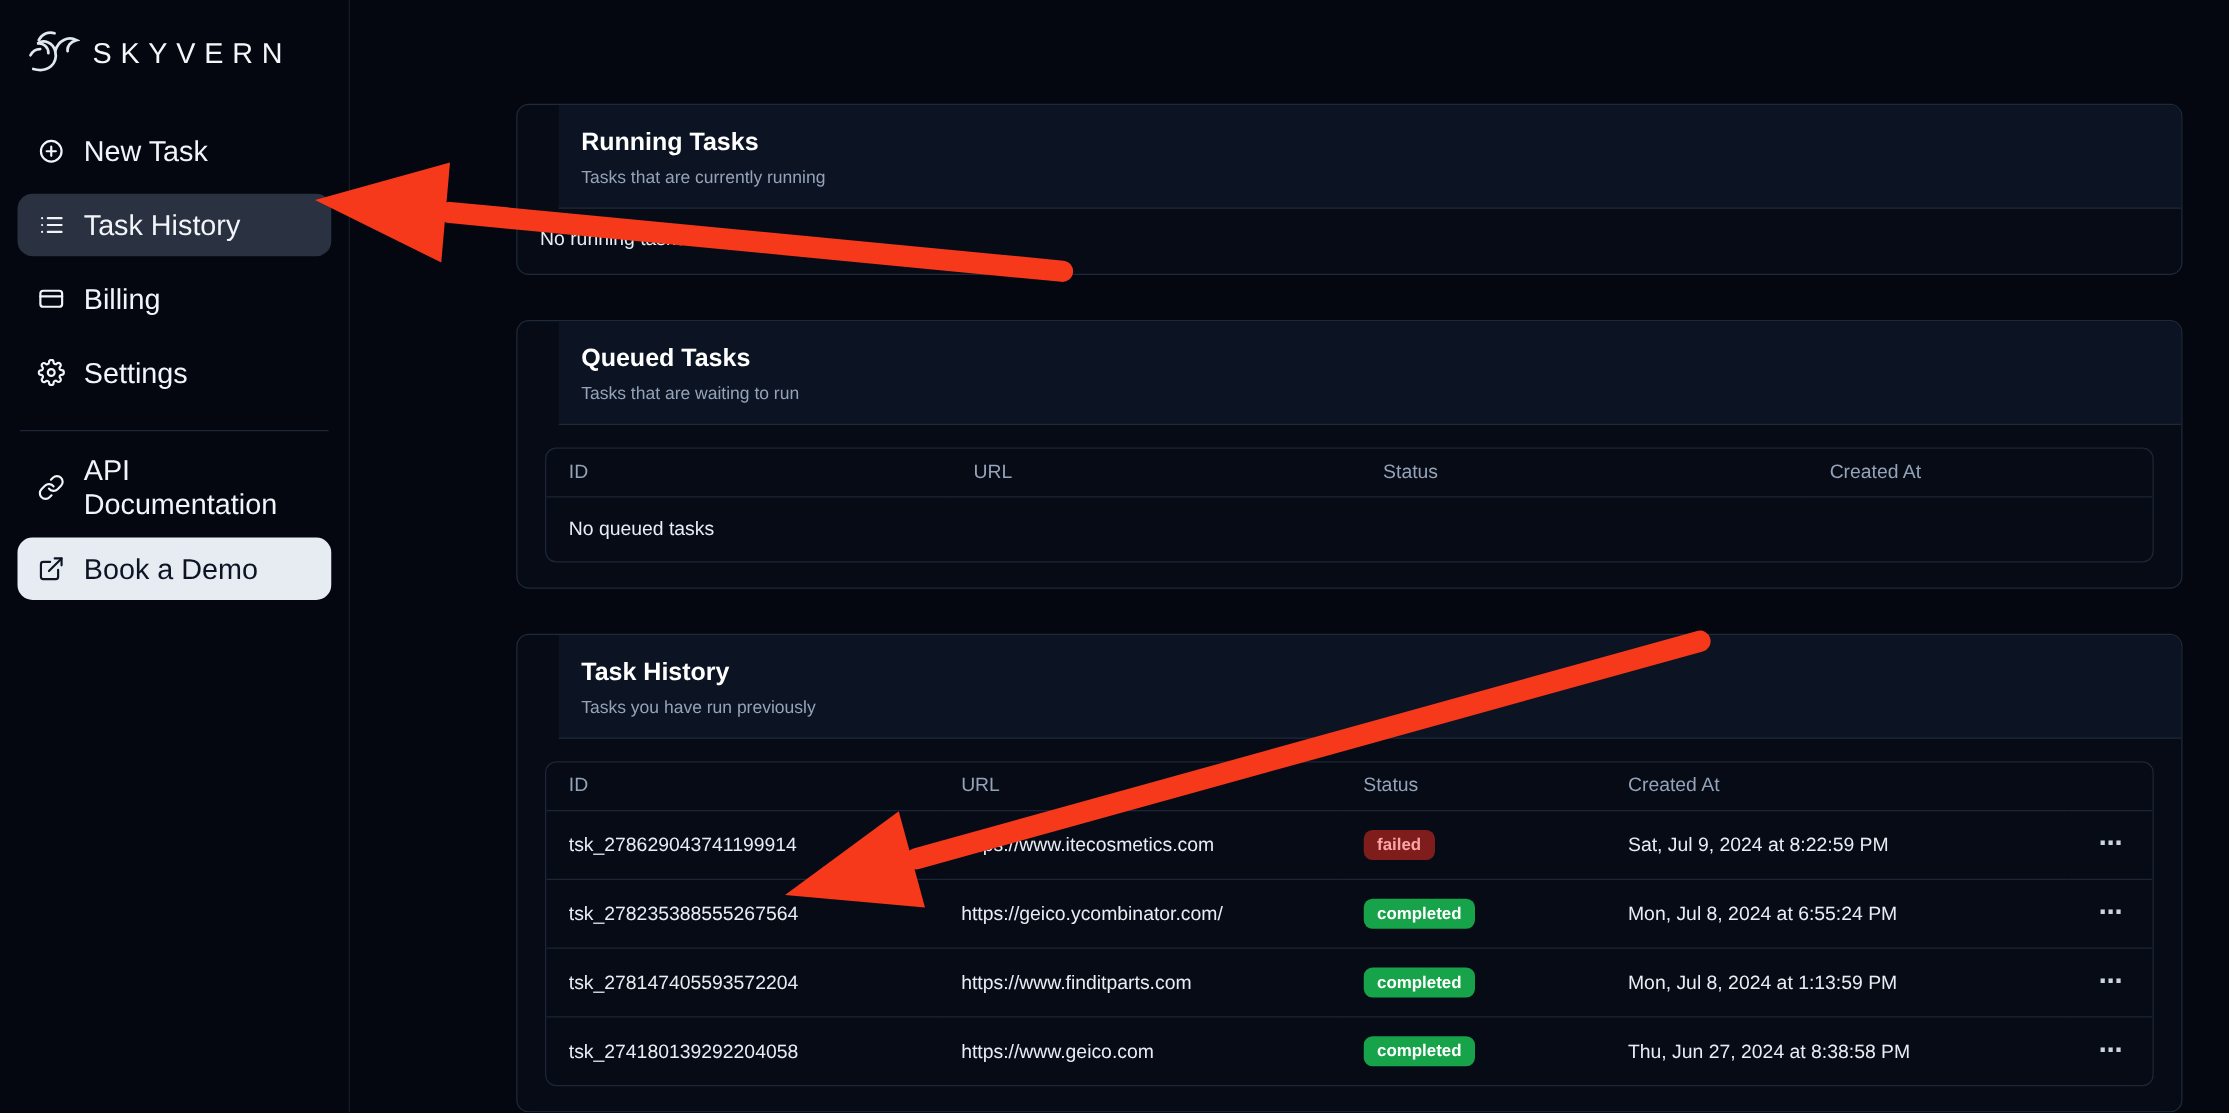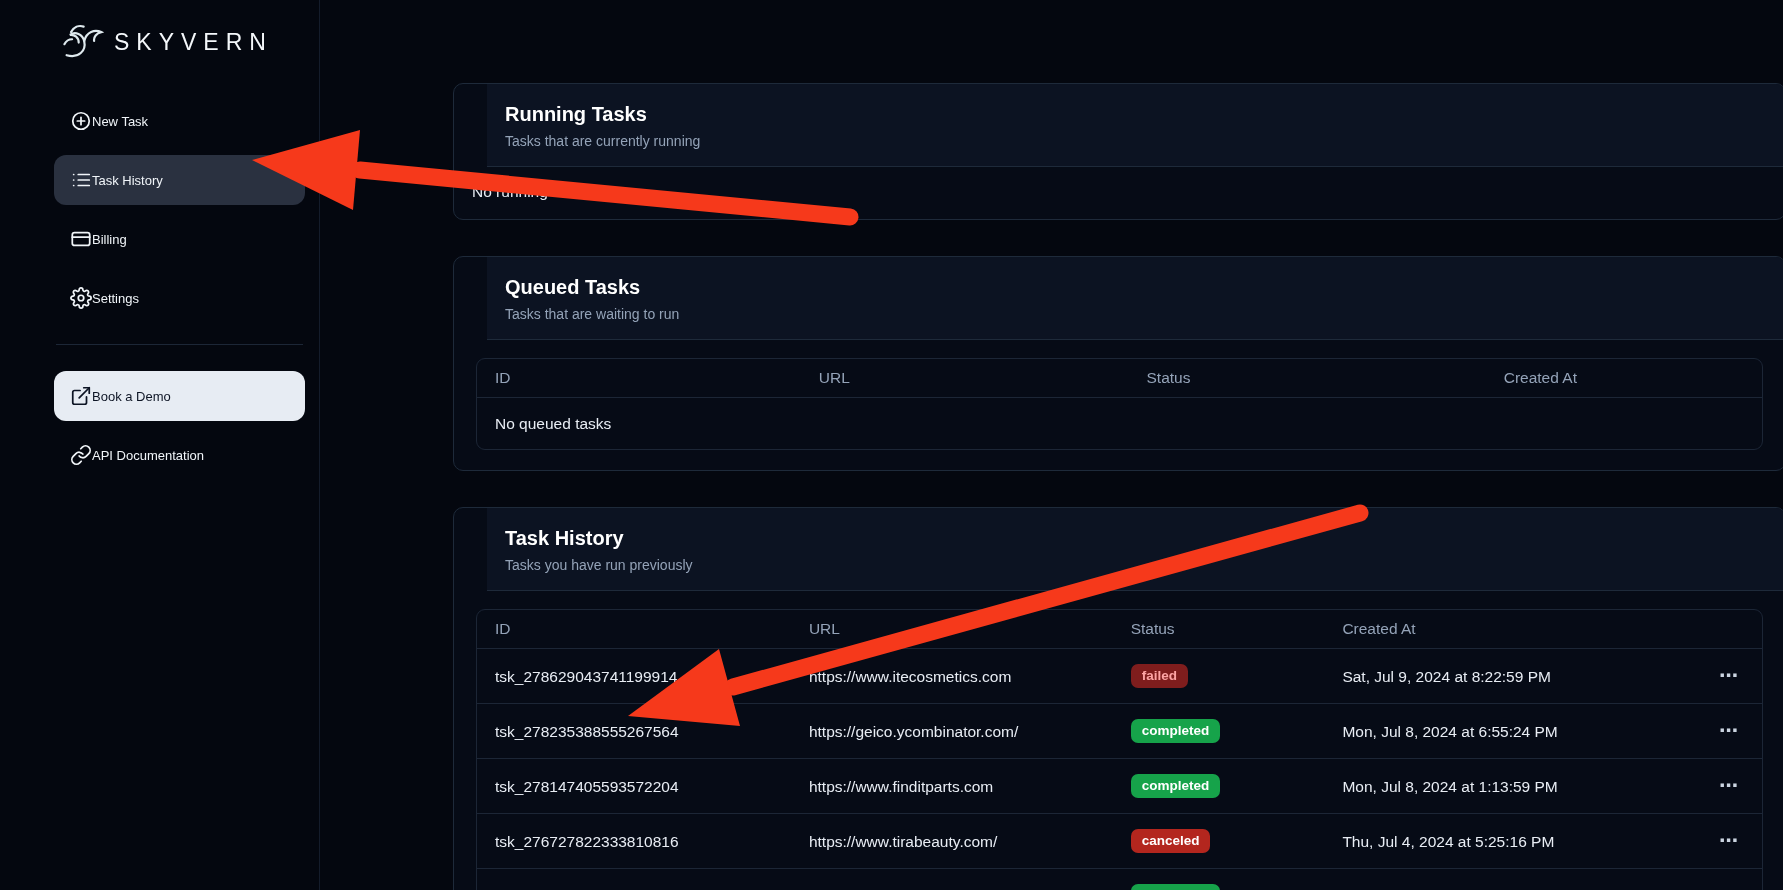--- a/index.html
+++ b/index.html
@@ -21,38 +21,38 @@
     --badge-canceled-text:#ffffff;
     --avatar-bg:#7c3aed;
   }
   *{margin:0;padding:0;box-sizing:border-box;}
   html,body{background:var(--bg);}
   body{
     width:1783px;height:890px;overflow:hidden;
     font-family:"Liberation Sans","DejaVu Sans",sans-serif;
     color:var(--text);
   }
-  .page{position:relative;width:1783px;height:890px;display:flex;padding-left:40px;}
+  .page{position:relative;width:1783px;height:890px;display:flex;}
 
   
   .sidebar{
     width:280px;min-width:280px;height:100%;
     background:var(--sidebar-bg);
     border-right:1px solid #141c2b;
     padding:12px 14px;
     display:flex;flex-direction:column;
   }
   .logo{display:flex;align-items:center;gap:10px;padding:8px 6px 10px;cursor:pointer;}
   .logo svg{width:44px;height:44px;}
   .logo-text{font-size:23px;letter-spacing:7px;font-weight:400;color:#f4f7fa;}
   .nav{margin-top:22px;display:flex;flex-direction:column;}
   .nav-item{
-    display:flex;align-items:center;
+    display:flex;align-items:center;gap:15px;
     height:50px;padding:0 16px;margin-bottom:9px;
-    border-radius:12px;font-size:13px;color:var(--text);
+    border-radius:12px;font-size:23px;color:var(--text);
     cursor:pointer;
   }
   .nav-item svg{width:22px;height:22px;flex:none;}
   .nav-item.active{background:var(--active-item);}
   .nav-divider{border:none;border-top:1px solid var(--border-inner);margin:12px 2px 20px;}
   .nav-item.demo{background:#e7ecf3;color:#0d1424;font-weight:500;margin-top:6px;}
   .icon-stroke{fill:none;stroke:currentColor;stroke-width:1.9;stroke-linecap:round;stroke-linejoin:round;}
 
   
   .main{position:relative;flex:1;height:100%;overflow:hidden;}
@@ -146,35 +146,35 @@
       <div class="nav-item">
         <svg viewBox="0 0 24 24" class="icon-stroke">
           <circle cx="12" cy="12" r="3"></circle>
           <path d="M19.4 15a1.65 1.65 0 0 0 .33 1.82l.06.06a2 2 0 0 1 0 2.83 2 2 0 0 1-2.83 0l-.06-.06a1.65 1.65 0 0 0-1.82-.33 1.65 1.65 0 0 0-1 1.51V21a2 2 0 0 1-2 2 2 2 0 0 1-2-2v-.09A1.65 1.65 0 0 0 9 19.4a1.65 1.65 0 0 0-1.82.33l-.06.06a2 2 0 0 1-2.83 0 2 2 0 0 1 0-2.83l.06-.06a1.65 1.65 0 0 0 .33-1.82 1.65 1.65 0 0 0-1.51-1H3a2 2 0 0 1-2-2 2 2 0 0 1 2-2h.09A1.65 1.65 0 0 0 4.6 9a1.65 1.65 0 0 0-.33-1.82l-.06-.06a2 2 0 0 1 0-2.83 2 2 0 0 1 2.83 0l.06.06a1.65 1.65 0 0 0 1.82.33H9a1.65 1.65 0 0 0 1-1.51V3a2 2 0 0 1 2-2 2 2 0 0 1 2 2v.09a1.65 1.65 0 0 0 1 1.51 1.65 1.65 0 0 0 1.82-.33l.06-.06a2 2 0 0 1 2.83 0 2 2 0 0 1 0 2.83l-.06.06a1.65 1.65 0 0 0-.33 1.82V9a1.65 1.65 0 0 0 1.51 1H21a2 2 0 0 1 2 2 2 2 0 0 1-2 2h-.09a1.65 1.65 0 0 0-1.51 1z"></path>
         </svg>
         <span>Settings</span>
       </div>
 
       <hr class="nav-divider">
 
+      <div class="nav-item">
+        <svg viewBox="0 0 24 24" class="icon-stroke">
+          <path d="M10 13a5 5 0 0 0 7.54.54l3-3a5 5 0 0 0-7.07-7.07l-1.72 1.71"></path>
+          <path d="M14 11a5 5 0 0 0-7.54-.54l-3 3a5 5 0 0 0 7.07 7.07l1.71-1.71"></path>
+        </svg>
+        <span>API Documentation</span>
+      </div>
+
       <div class="nav-item demo">
         <svg viewBox="0 0 24 24" class="icon-stroke">
           <path d="M18 13v6a2 2 0 0 1-2 2H5a2 2 0 0 1-2-2V8a2 2 0 0 1 2-2h6"></path>
           <path d="M15 3h6v6"></path>
             <path d="M10 14 21 3"></path>
         </svg>
         <span>Book a Demo</span>
-      </div>
-
-      <div class="nav-item">
-        <svg viewBox="0 0 24 24" class="icon-stroke">
-          <path d="M10 13a5 5 0 0 0 7.54.54l3-3a5 5 0 0 0-7.07-7.07l-1.72 1.71"></path>
-          <path d="M14 11a5 5 0 0 0-7.54-.54l-3 3a5 5 0 0 0 7.07 7.07l1.71-1.71"></path>
-        </svg>
-        <span>API Documentation</span>
       </div>
     </nav>
   </aside>
 
   <main class="main">
 
     <div class="content">
 
       <section class="card">
         <div class="card-header">
@@ -265,31 +265,20 @@
     <td class="cell-url">https://www.finditparts.com</td>
     <td>
       <span class="badge badge-completed">completed</span>
     </td>
     <td class="cell-created">Mon, Jul 8, 2024 at 1:13:59 PM</td>
     <td class="cell-menu">
       <button class="menu-btn">⋯</button>
     </td>
   </tr>
                 <tr class="table-row">
-    <td class="cell-id">tsk_276727822333810816</td>
-    <td class="cell-url">https://www.tirabeauty.com/</td>
-    <td>
-      <span class="badge badge-canceled">canceled</span>
-    </td>
-    <td class="cell-created">Thu, Jul 4, 2024 at 5:25:16 PM</td>
-    <td class="cell-menu">
-      <button class="menu-btn">⋯</button>
-    </td>
-  </tr>
-                <tr class="table-row">
     <td class="cell-id">tsk_274180139292204058</td>
     <td class="cell-url">https://www.geico.com</td>
     <td>
       <span class="badge badge-completed">completed</span>
     </td>
     <td class="cell-created">Thu, Jun 27, 2024 at 8:38:58 PM</td>
     <td class="cell-menu">
       <button class="menu-btn">⋯</button>
     </td>
   </tr>

